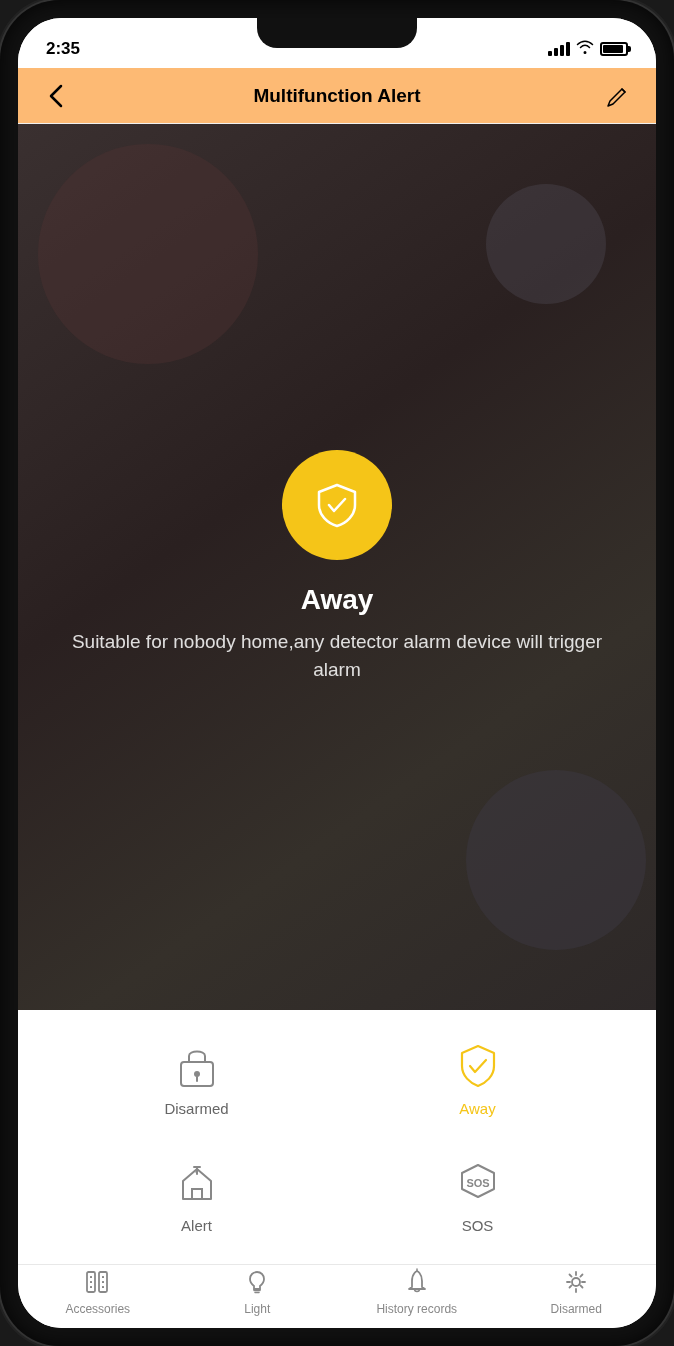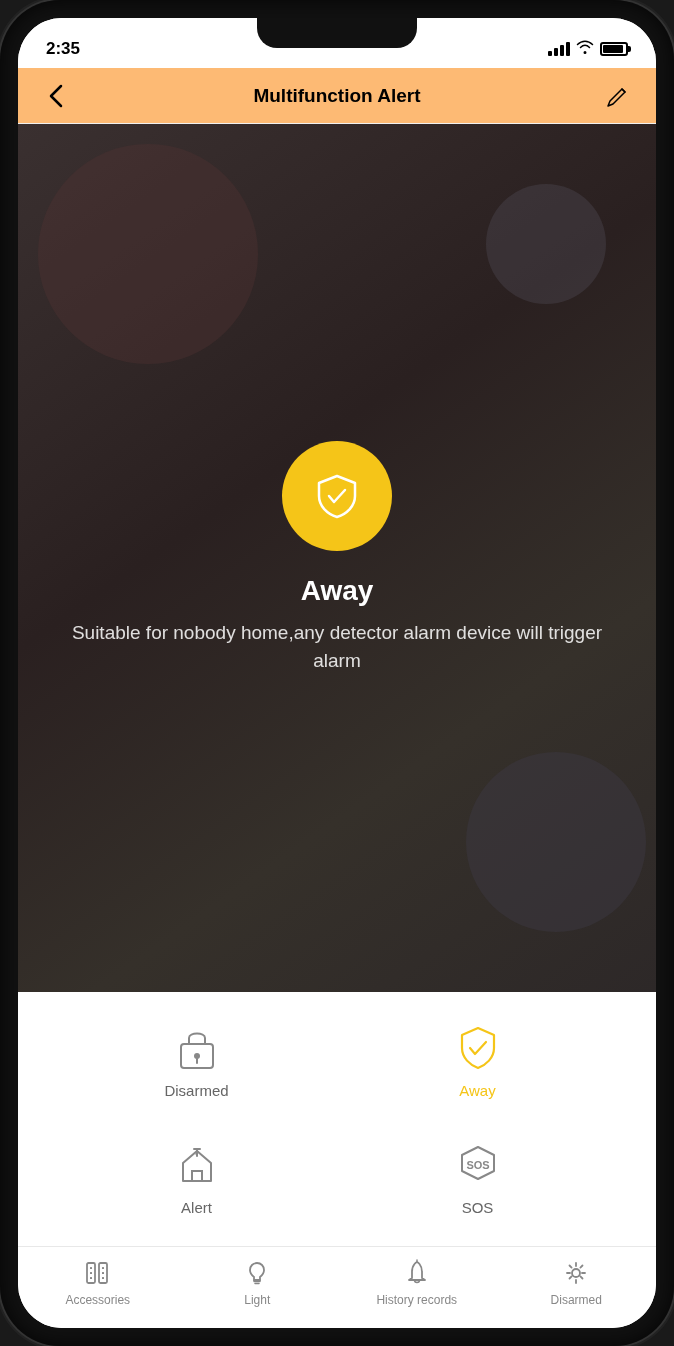--- a/index.html
+++ b/index.html
@@ -265,21 +265,21 @@
       font-size: 15px;
       color: #666;
     }
 
     .mode-label.active {
       color: #F5C518;
     }
 
     
     .bottom-nav {
-      height: 82px;
+      height: 64px;
       background: #fff;
       border-top: 1px solid #e8e8e8;
       display: flex;
       align-items: center;
       justify-content: space-around;
       flex-shrink: 0;
       padding-bottom: 10px;
     }
 
     .nav-item {

